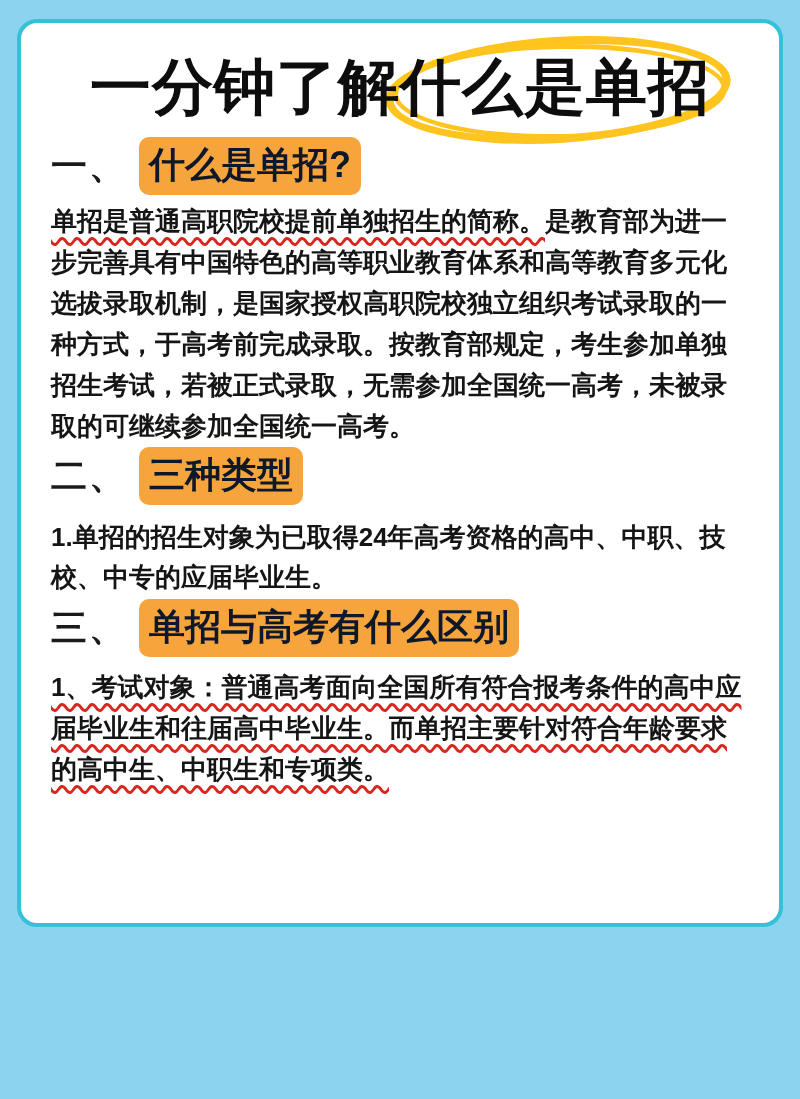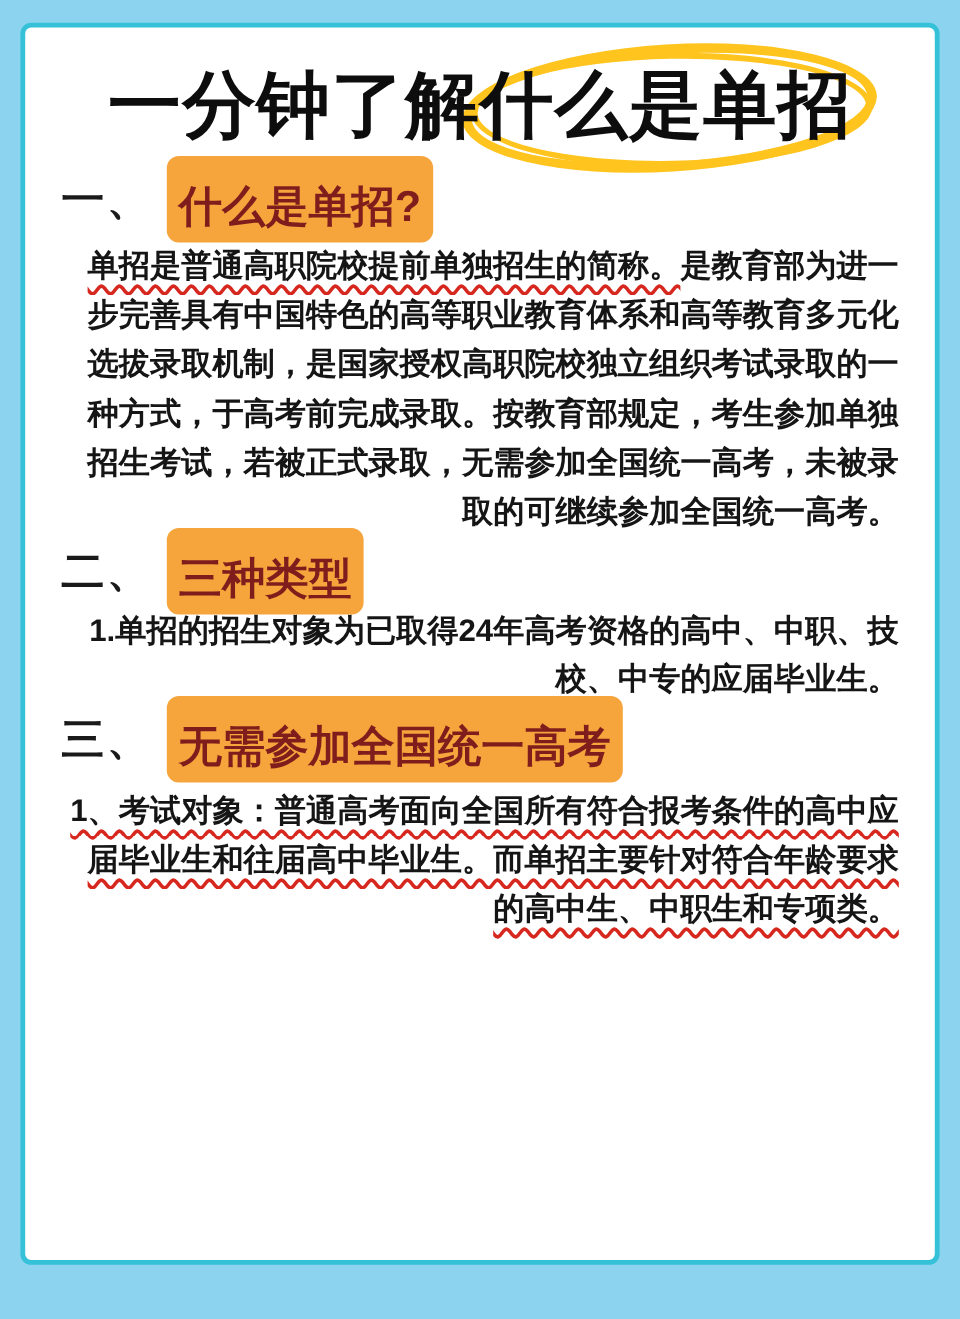--- a/index.html
+++ b/index.html
@@ -5,25 +5,25 @@
   html,body{margin:0;padding:0;}
   body{
     width:800px;height:1099px;
     background:#8CD3EF;
     font-family:"Liberation Sans","DejaVu Sans",sans-serif;
     position:relative;overflow:hidden;
     color:#111;
   }
   .card{
     position:absolute;left:17px;top:19px;
-    width:766px;height:1035px;
+    width:766px;height:908px;
     box-sizing:border-box;
     background:#ffffff;
     border:4px solid #35C1D8;
-    border-radius:9px;
+    border-radius:20px;
     padding:16px 16px;
     overflow:hidden;
   }
   
   .title-wrap{
     position:relative;
     margin:14px 0 0 0;
     text-align:center;
     height:70px;
   }
@@ -60,34 +60,34 @@
   .h-row.r2{margin-top:4px;}
   .h-row.r3{margin-top:6px;}
   .h-num{
     font-size:36px;font-weight:800;color:#1a1a1a;
     margin-right:12px;letter-spacing:2px;
     white-space:nowrap;
   }
   .h-badge{
     background:#F5A53C;
     border-radius:10px;
-    padding:18px 10px 5px 10px;
-    font-size:36px;font-weight:800;color:#7f1d1d;
+    padding:4px 10px 5px 10px;
+    font-size:36px;font-weight:800;color:#0f172a;
     white-space:nowrap;
   }
   
   .para{
     margin:10px 14px 0 14px;
     font-size:26px;line-height:41px;
     font-weight:700;color:#151515;
-    text-align:right;
+    text-align:left;
     white-space:pre-wrap;
   }
   .list .para{margin-top:0;line-height:40px;}
-  .list{margin-top:4px;}
+  .list{margin-top:16px;}
   .wavy{
     text-decoration-line:underline;
     text-decoration-style:wavy;
     text-decoration-color:#D7281F;
     text-decoration-thickness:3px;
     text-underline-offset:7px;
     text-decoration-skip-ink:none;
   }
   .para.p3{line-height:41px;margin-top:14px;}
 </style>
@@ -113,18 +113,18 @@
     <span class="h-num">二、</span>
     <span class="h-badge">三种类型</span>
   </div>
 
   <div class="list">
     <p class="para">1.单招的招生对象为已取得24年高考资格的高中、中职、技校、中专的应届毕业生。</p>
   </div>
 
   <div class="h-row r3">
     <span class="h-num">三、</span>
-    <span class="h-badge">无需参加全国统一高考</span>
+    <span class="h-badge">单招与高考有什么区别</span>
   </div>
 
   <p class="para p3"><span class="wavy">1、考试对象：普通高考面向全国所有符合报考条件的高中应届毕业生和往届高中毕业生。而单招主要针对符合年龄要求的高中生、中职生和专项类。</span></p>
 
 </div>
 
 </body></html>

